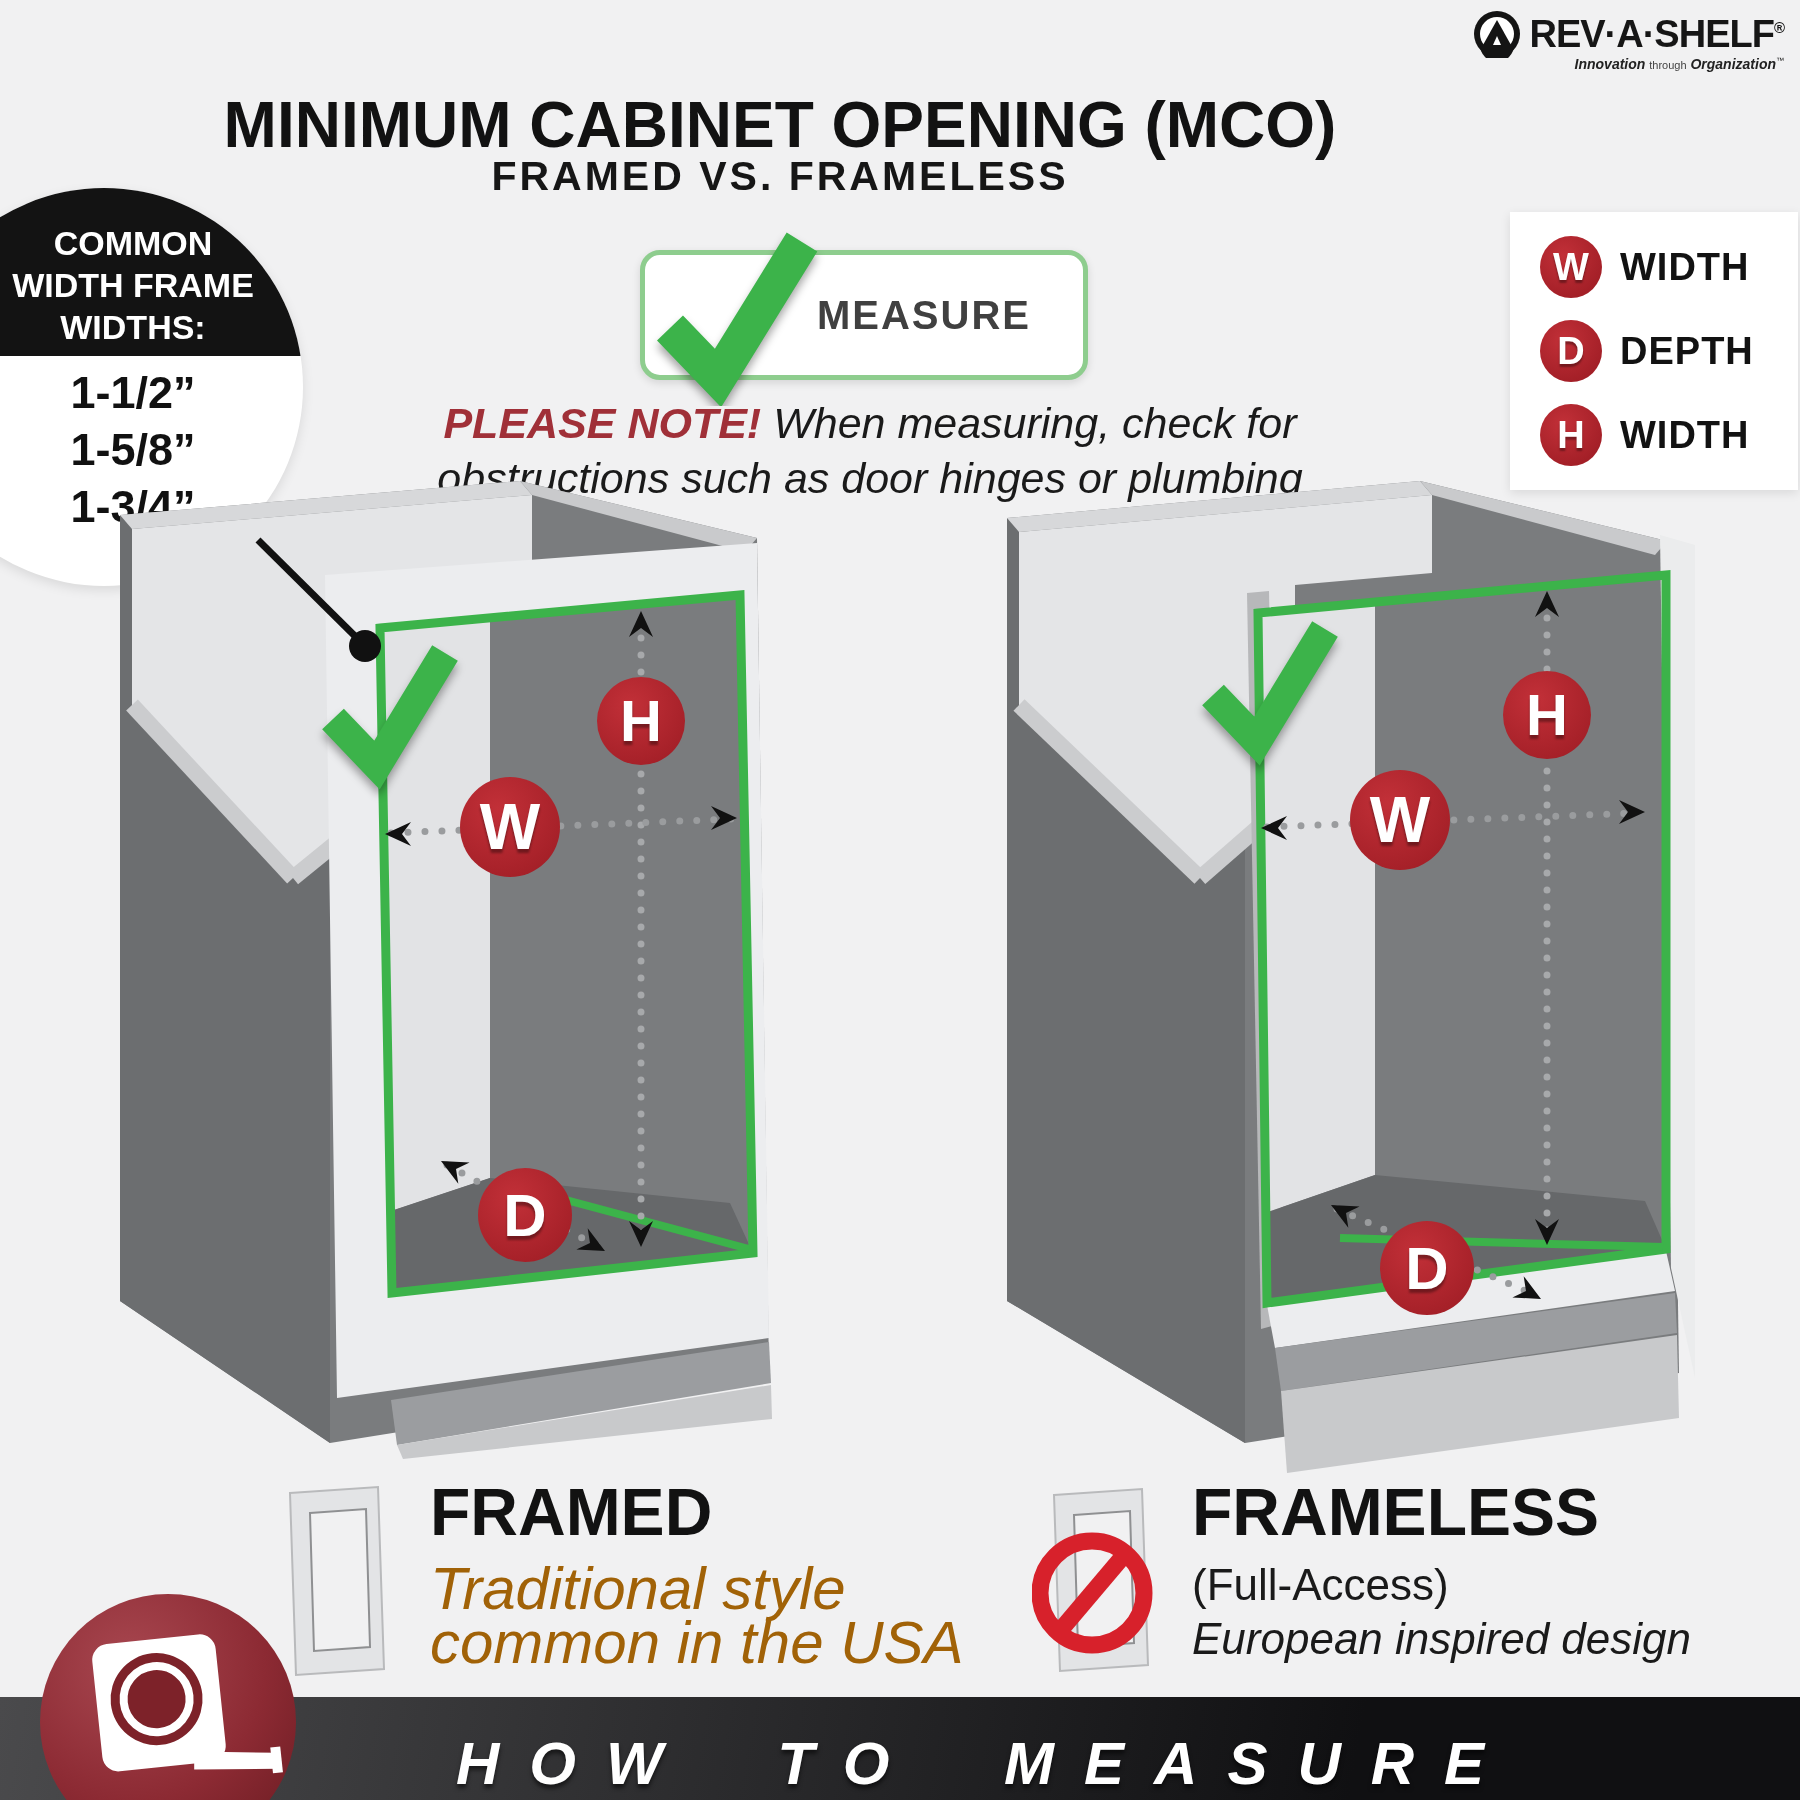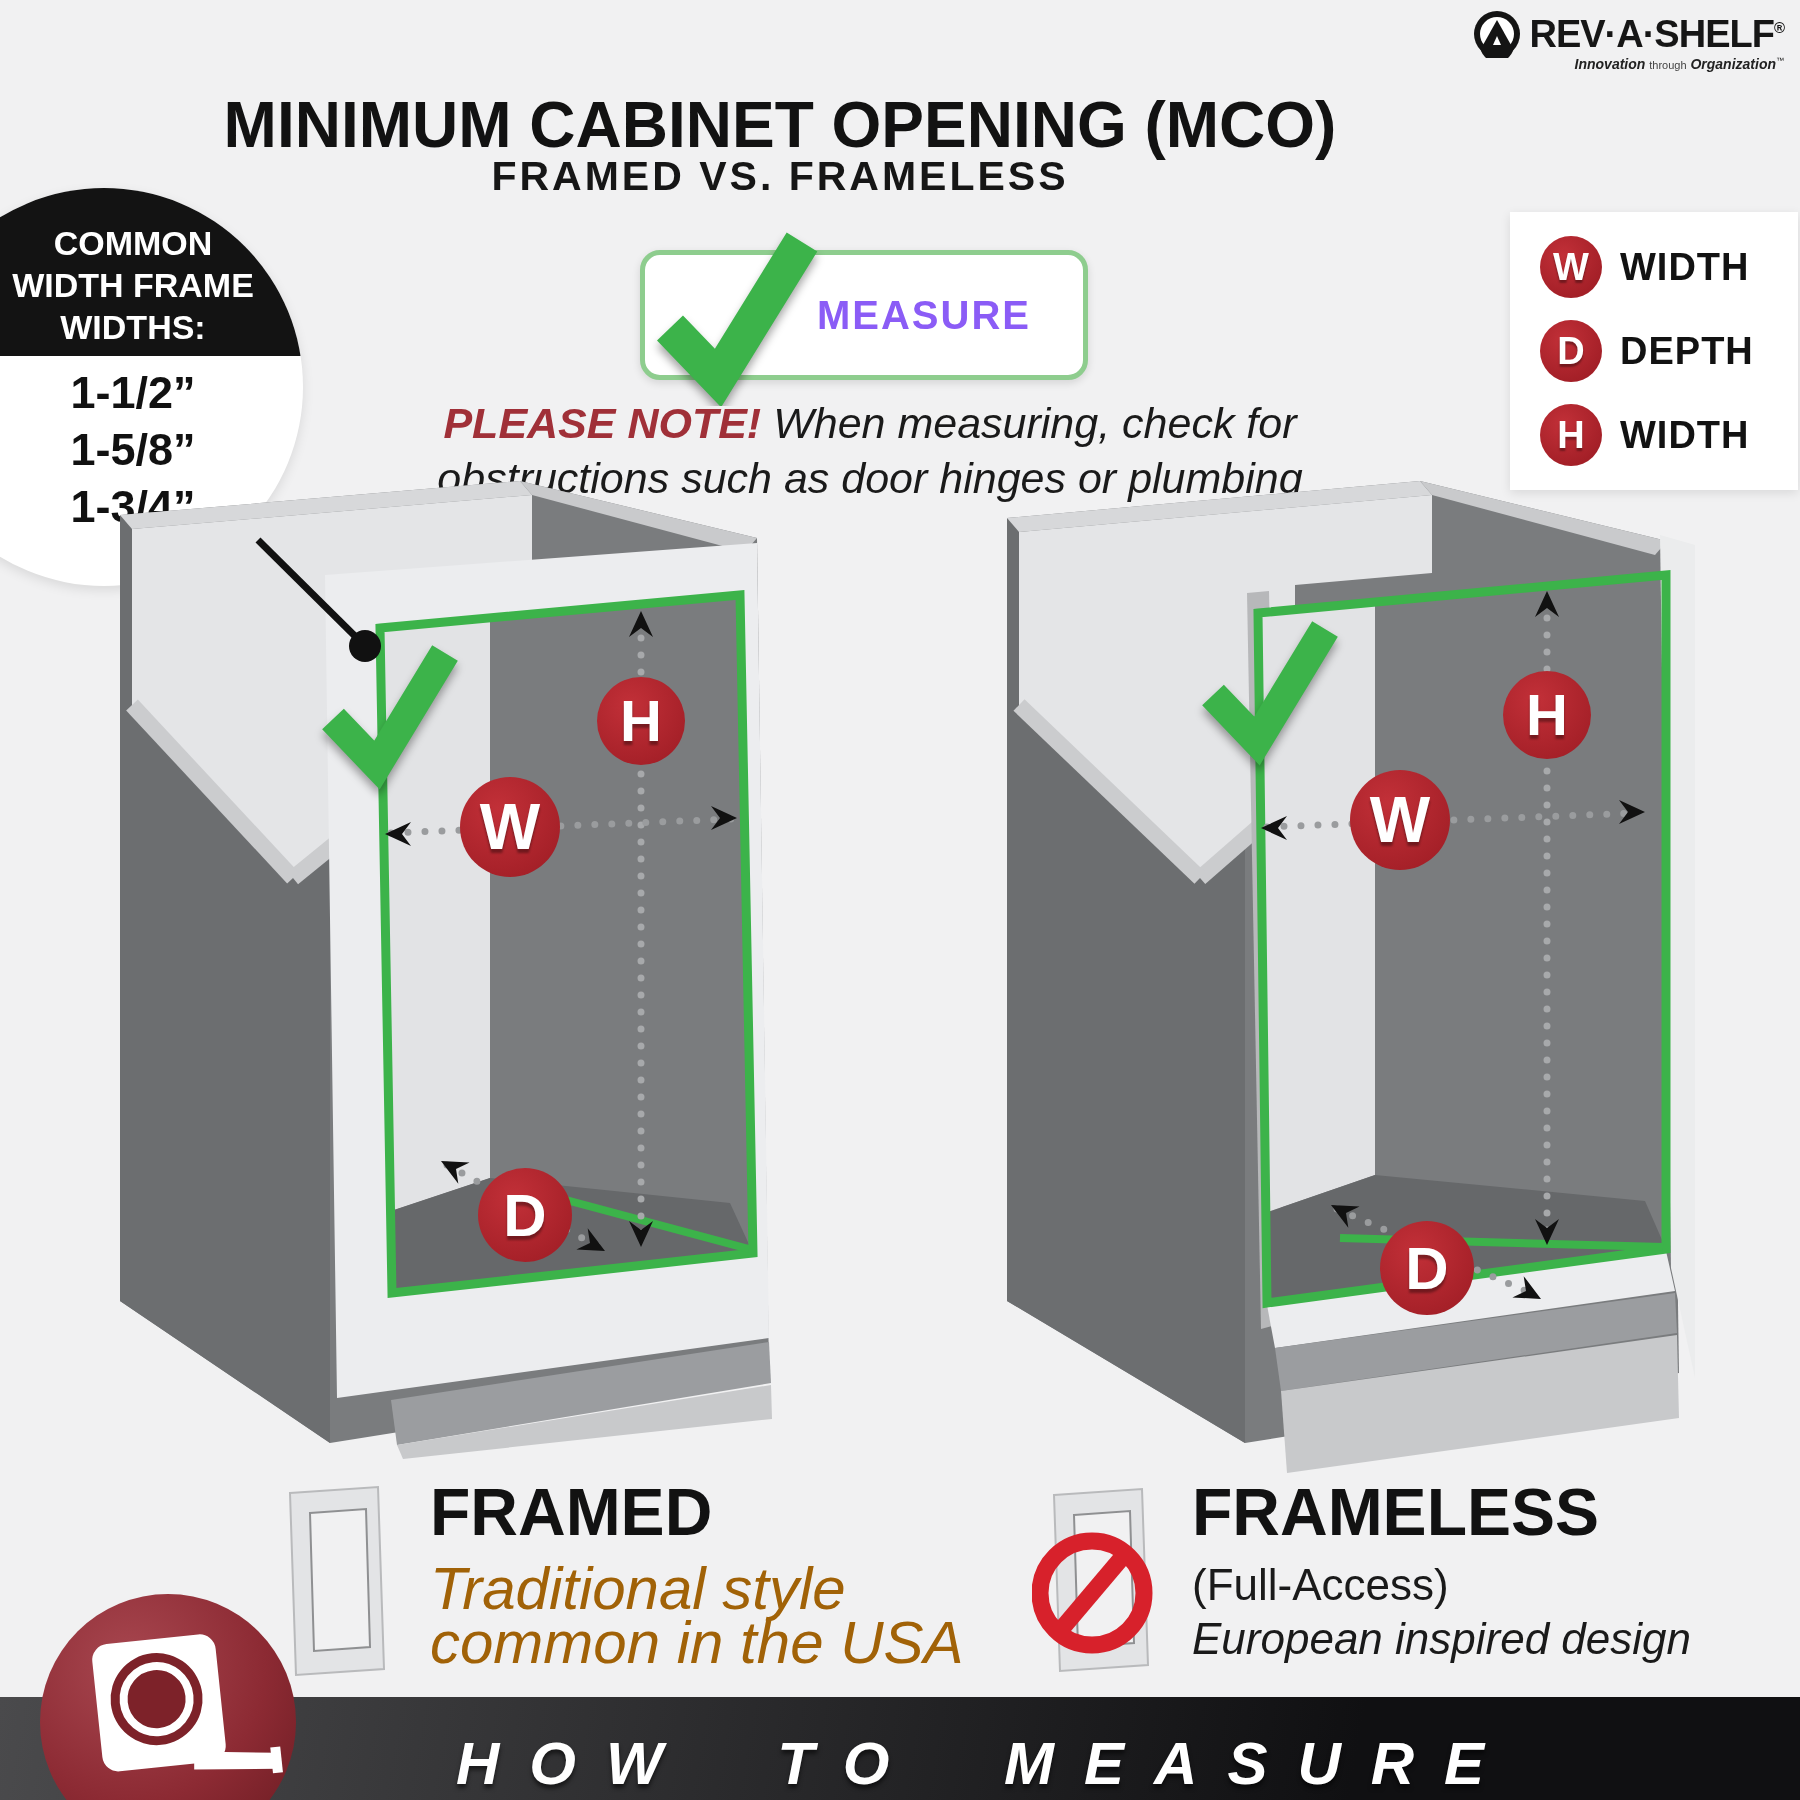--- a/index.html
+++ b/index.html
@@ -24,21 +24,21 @@
             background:#ffffff;overflow:hidden;box-shadow:0 4px 12px rgba(0,0,0,.10);}
   .ff-top{background:#131313;height:160px;padding-left:58px;display:flex;flex-direction:column;
           justify-content:flex-end;align-items:center;padding-bottom:8px;}
   .ff-top div{color:#fff;font-size:34px;font-weight:700;line-height:42px;text-align:center;}
   .ff-widths{padding-left:58px;padding-top:8px;text-align:center;}
   .ff-widths div{font-size:45px;font-weight:700;line-height:57px;color:#111;}
   
   .measure-badge{position:absolute;left:640px;top:250px;width:438px;height:120px;background:#fff;
                  border:5px solid #8ecd8e;border-radius:20px;box-shadow:0 3px 8px rgba(0,0,0,.12);
                  display:flex;align-items:center;justify-content:center;}
-  .measure-label{font-size:40px;font-weight:700;letter-spacing:2px;color:#8b5cf6;margin-left:120px;}
+  .measure-label{font-size:40px;font-weight:700;letter-spacing:2px;color:#404040;margin-left:120px;}
   .measure-check{position:absolute;left:646px;top:216px;width:180px;height:190px;z-index:4;}
   
   .note{position:absolute;left:320px;top:396px;width:1100px;text-align:center;font-style:italic;
         font-size:43px;line-height:55px;color:#1a1a1a;}
   .note .em{font-weight:700;color:#a03038;}
   
   .legend{position:absolute;left:1510px;top:212px;width:288px;height:278px;background:#fff;
           box-shadow:0 3px 10px rgba(0,0,0,.10);display:flex;flex-direction:column;justify-content:center;gap:22px;}
   .legend-row{display:flex;align-items:center;gap:18px;padding-left:30px;}
   .legend-circle{width:62px;height:62px;border-radius:50%;flex:0 0 62px;

